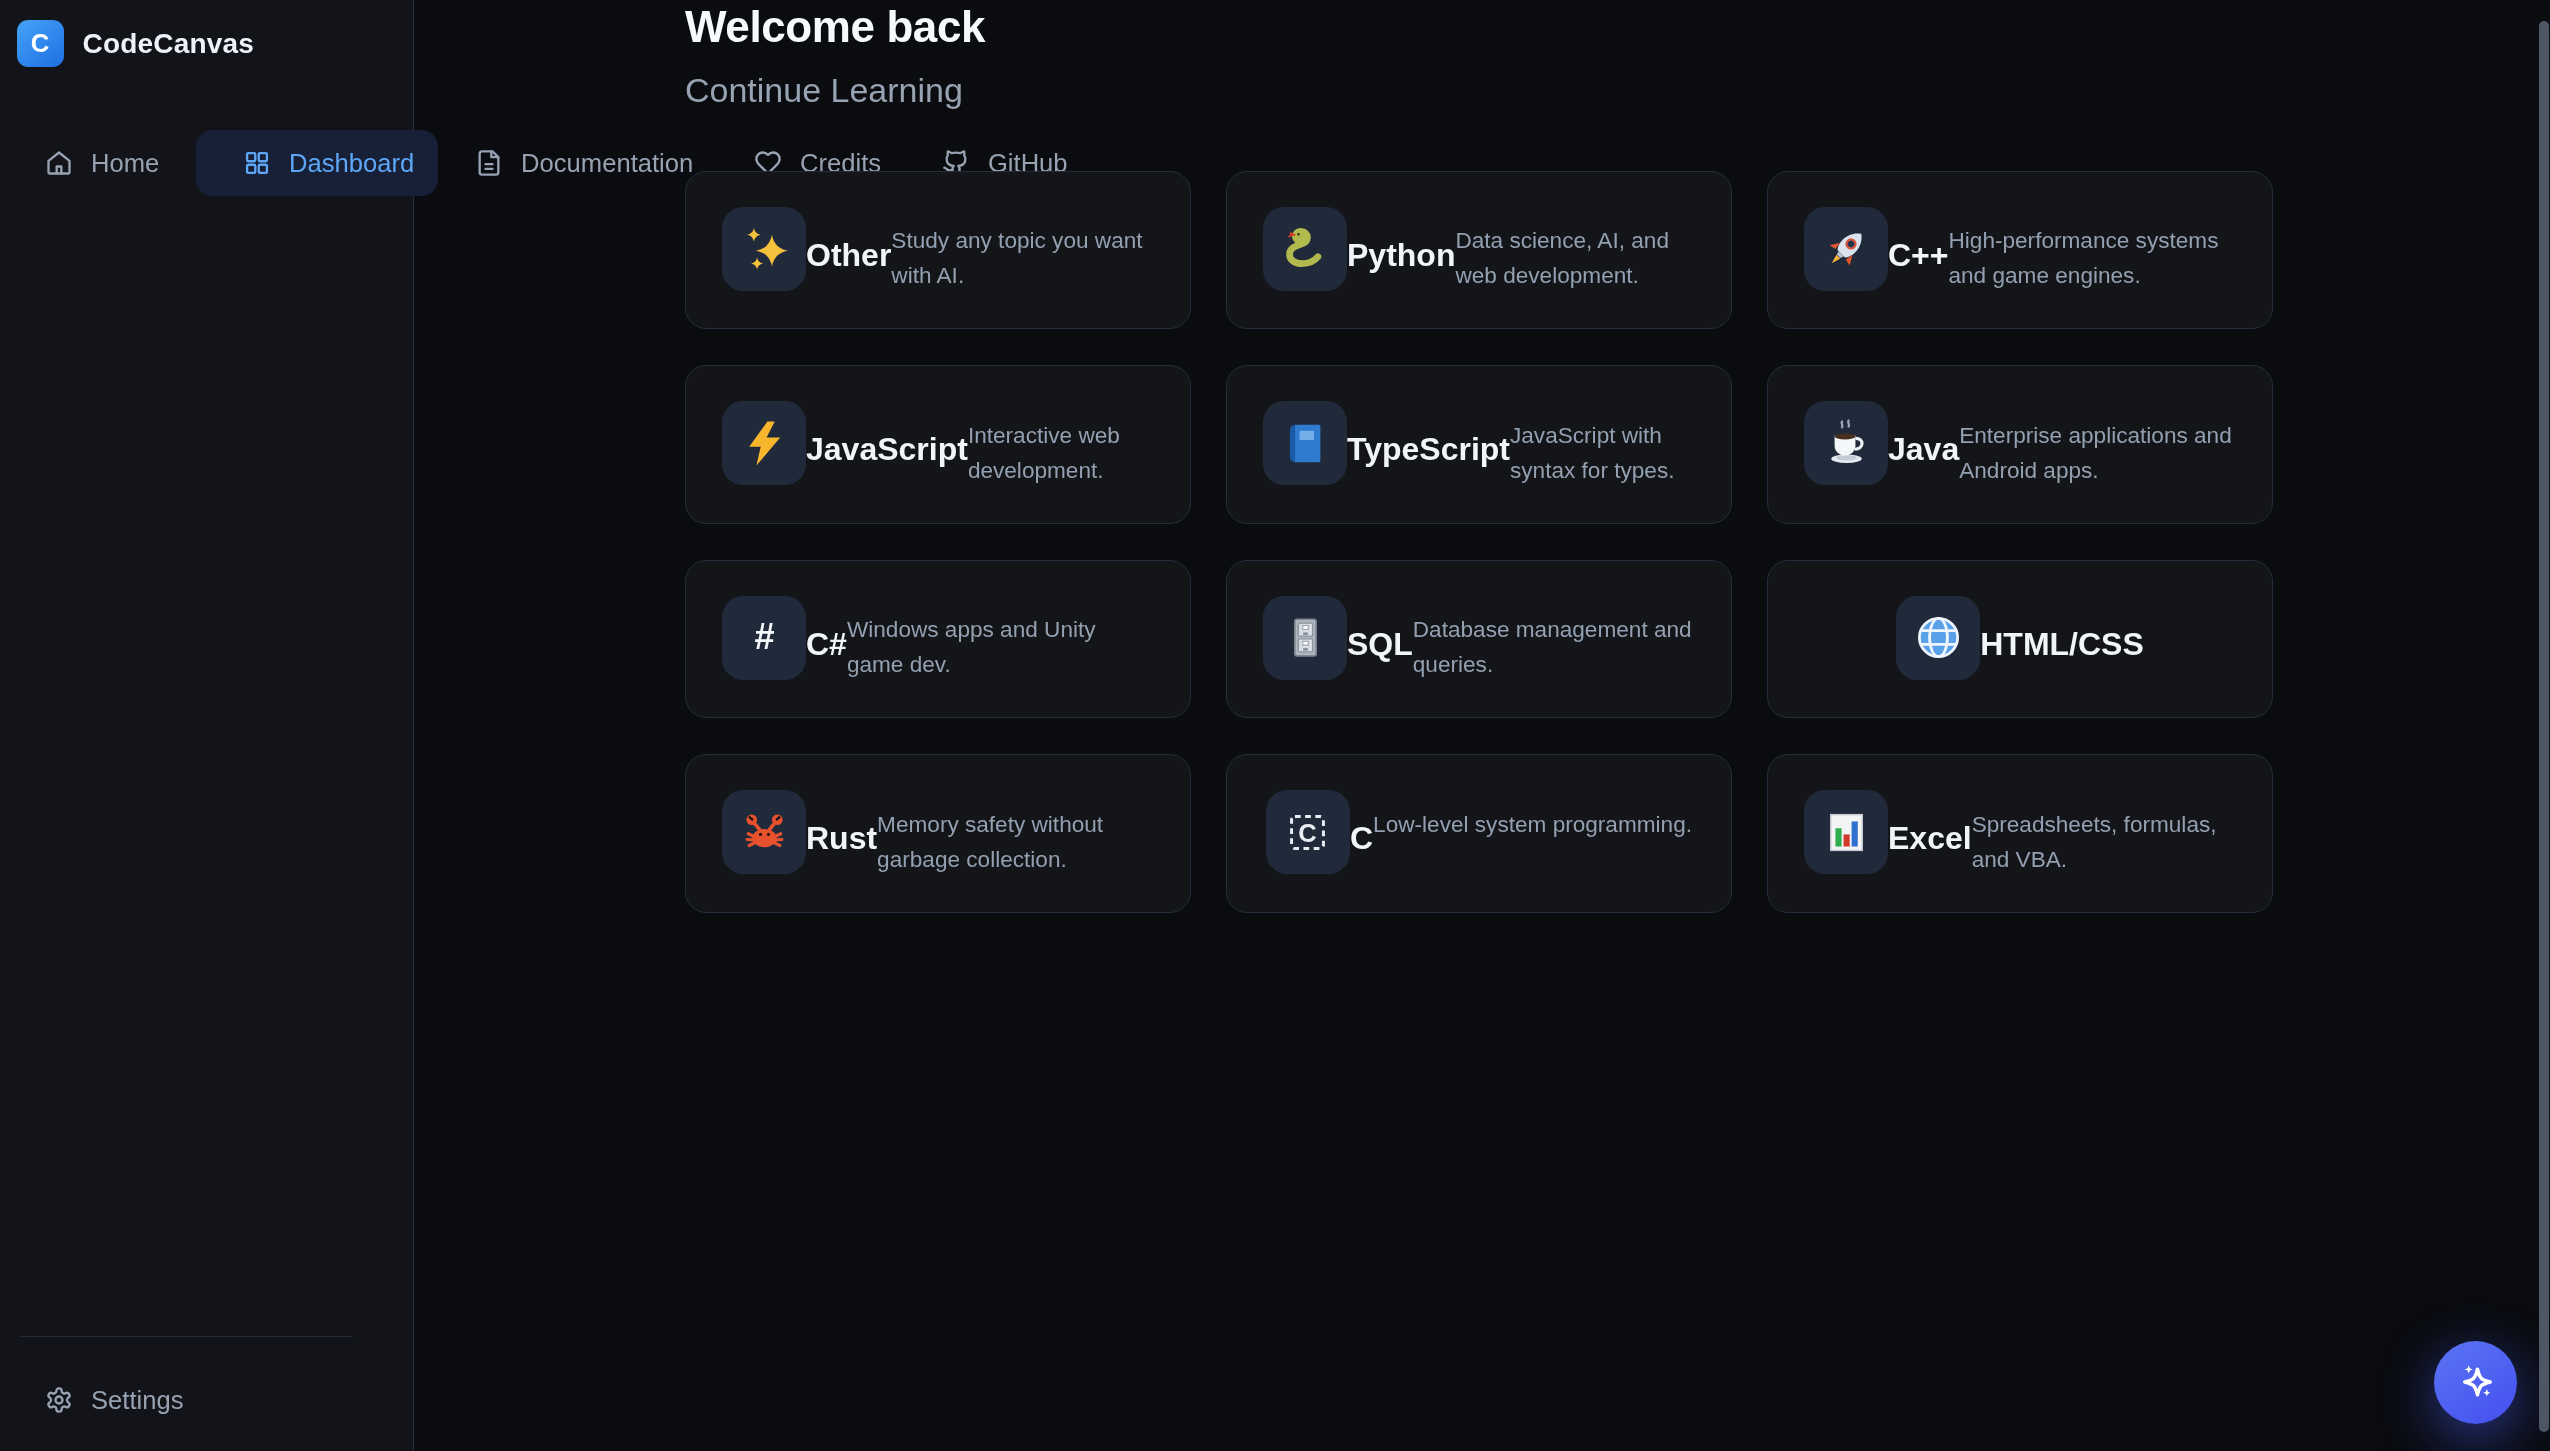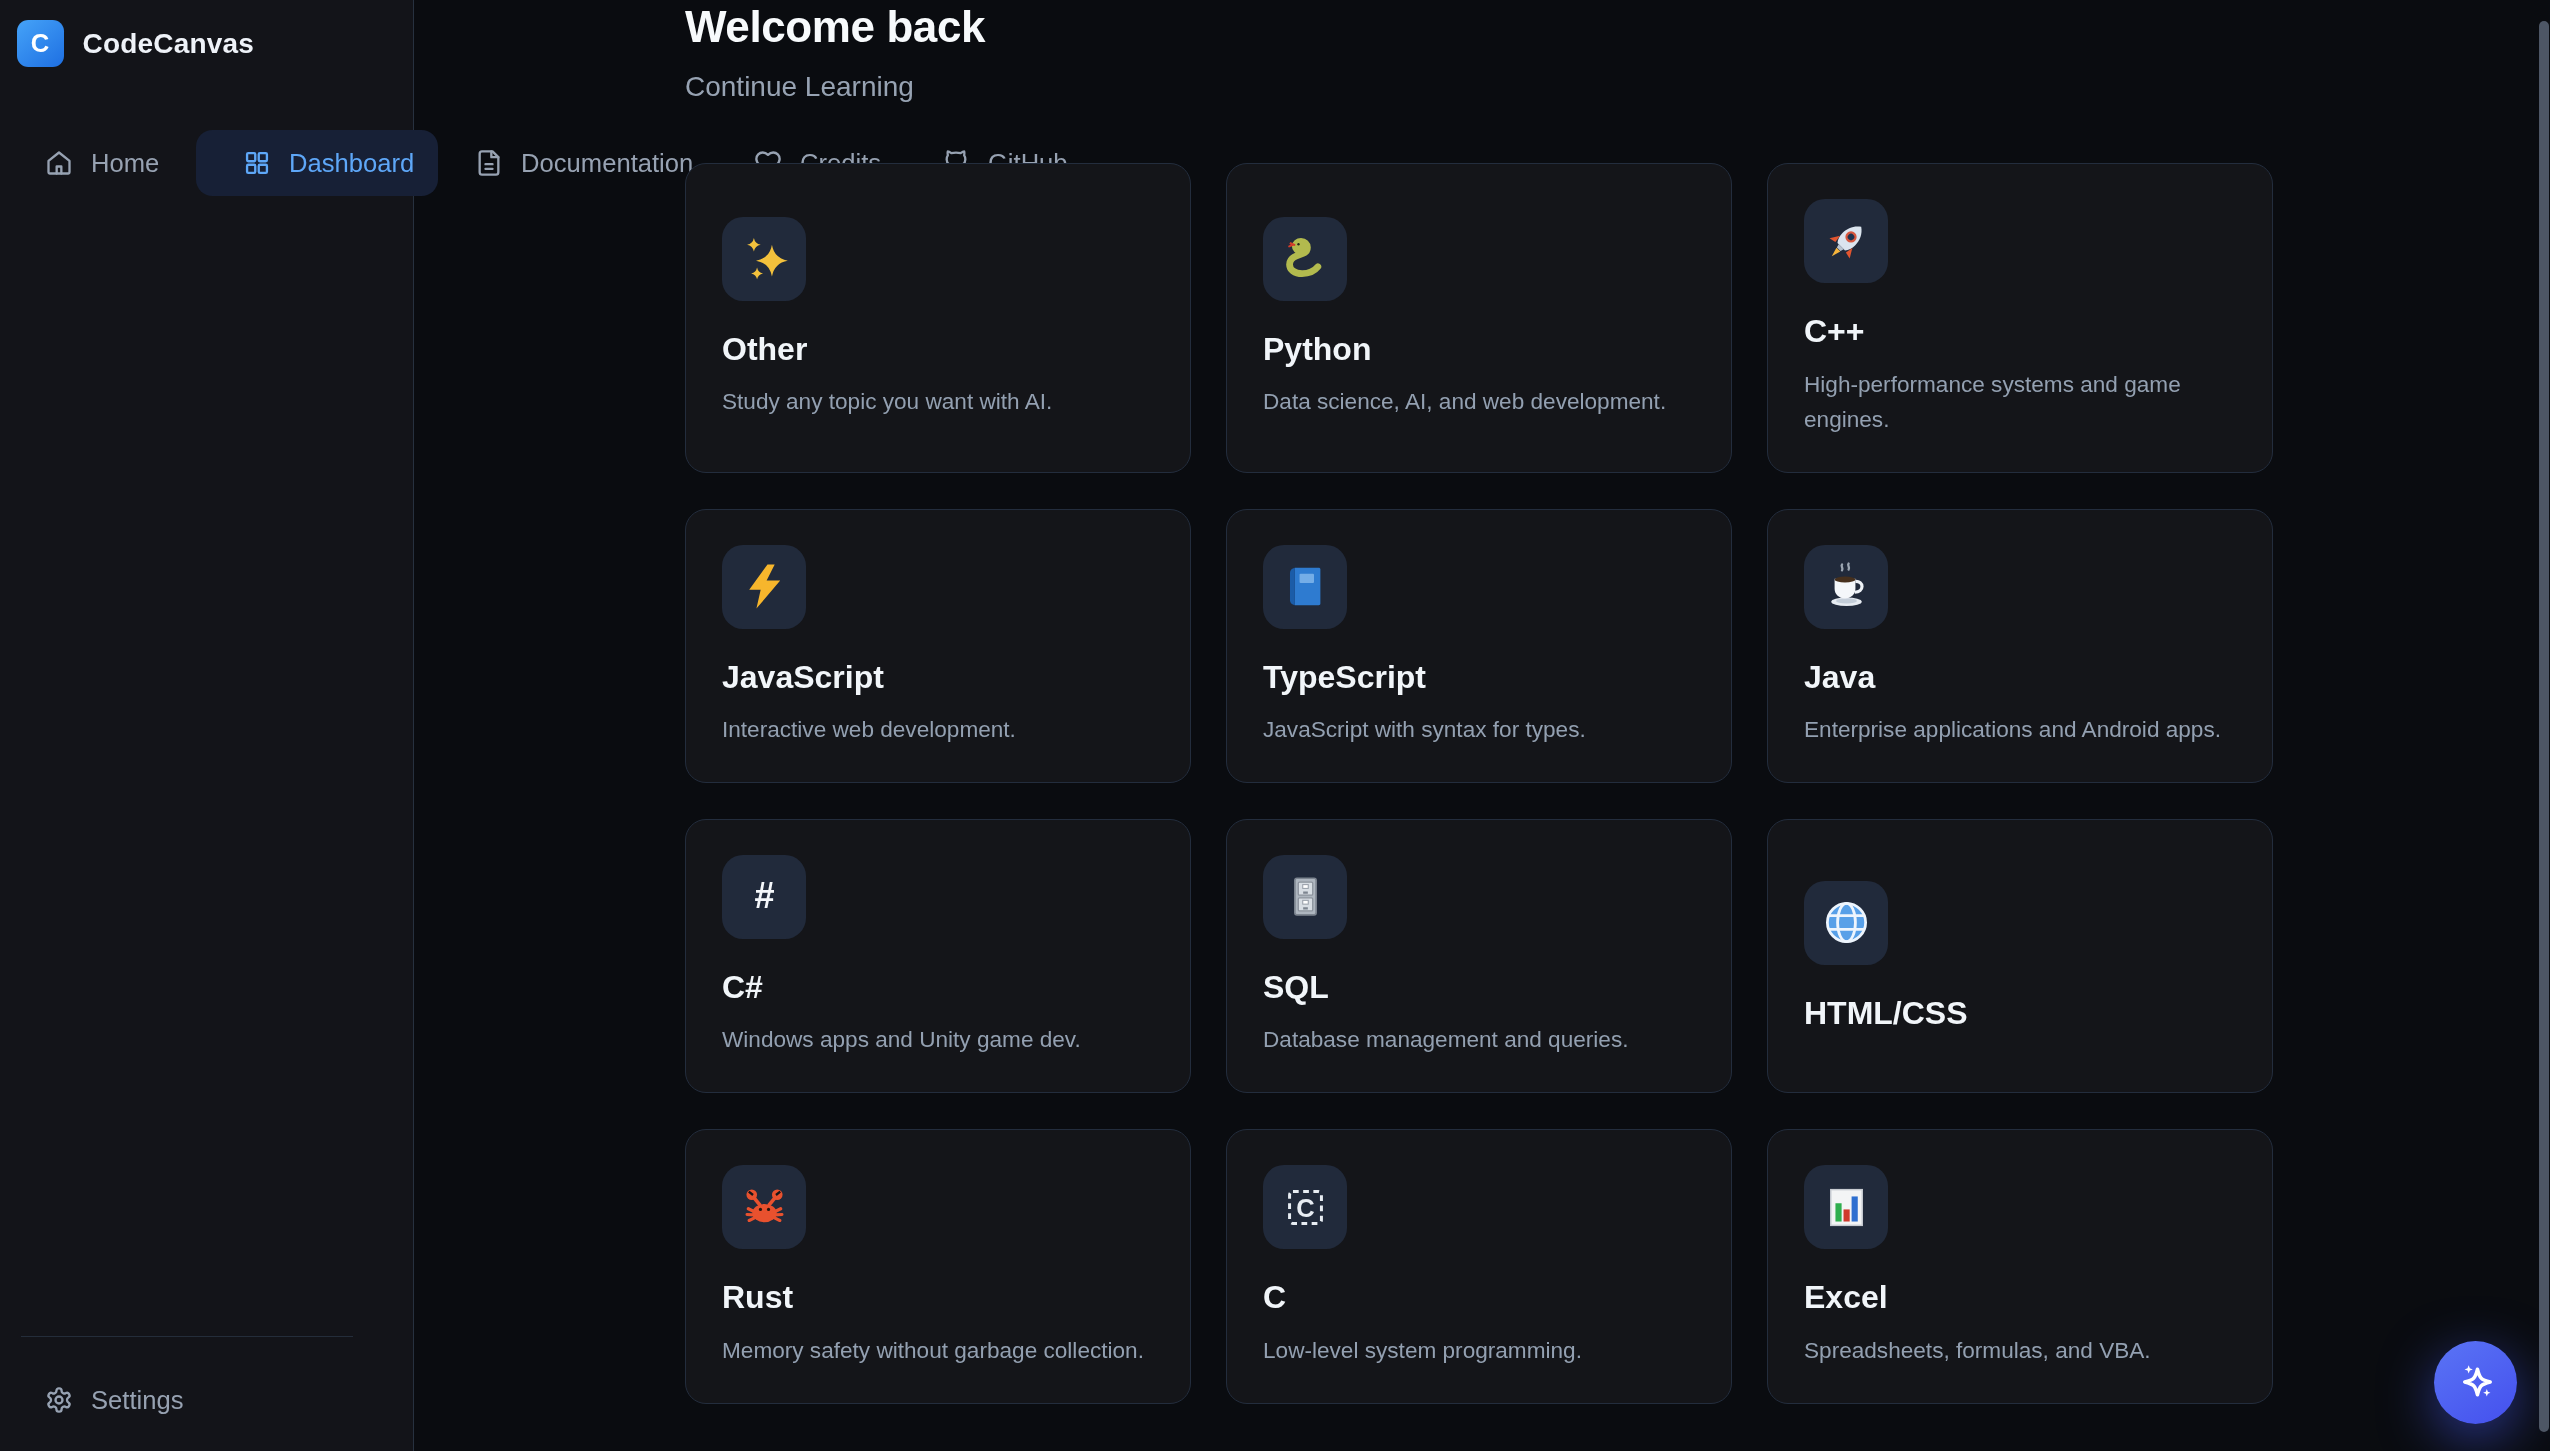--- a/index.html
+++ b/index.html
@@ -33,29 +33,29 @@
   .nav-item svg { width:28px; height:28px; flex:0 0 auto; }
   .nav-item.active { background:#17203а;padding-left:47px; }
   .nav-item.active { background:#172036; color:#5ea7f8; }
 
   .sidebar-bottom { margin-top:auto; padding:0 21px 18px; }
   .divider { border-top:1.5px solid #242d3a; margin:0 39px 30px 0; }
 
   
   .main { position:absolute; left:416px; top:0; right:0; bottom:0; padding:1.5px 0 0 269px; }
   .page-title { margin:0; font-size:44px; font-weight:800; color:#f7fafc; letter-spacing:-0.4px; line-height:1.12; }
-  .page-subtitle { margin:19px 0 0; font-size:28px; color:#97a3b3; line-height:1.2; }
+  .page-subtitle { margin:19px 0 0; font-size:34px; color:#97a3b3; line-height:1.2; }
 
   .grid {
     margin-top:60px; width:1588px;
     display:grid; grid-template-columns:repeat(3,1fr); gap:36px 35px;
   }
   .card {
     background:#141519; border:1.5px solid #232d3d; border-radius:21px;
-    padding:35px 36px; display:flex; flex-direction:column; justify-content:center;
+    padding:35px 36px; display:flex; flex-direction:row; justify-content:center;
     cursor:pointer;
   }
   .tile {
     width:84px; height:84px; border-radius:21px; background:#212a3b;
     display:flex; align-items:center; justify-content:center; flex:0 0 auto;
   }
   .tile svg { width:51px; height:51px; }
   .card h3 { margin:30px 0 0; font-size:32px; font-weight:700; color:#f1f5f9; line-height:1.15; }
   .card p  { margin:16.5px 0 0; font-size:22.6px; line-height:35px; color:#93a0b1; }
 

